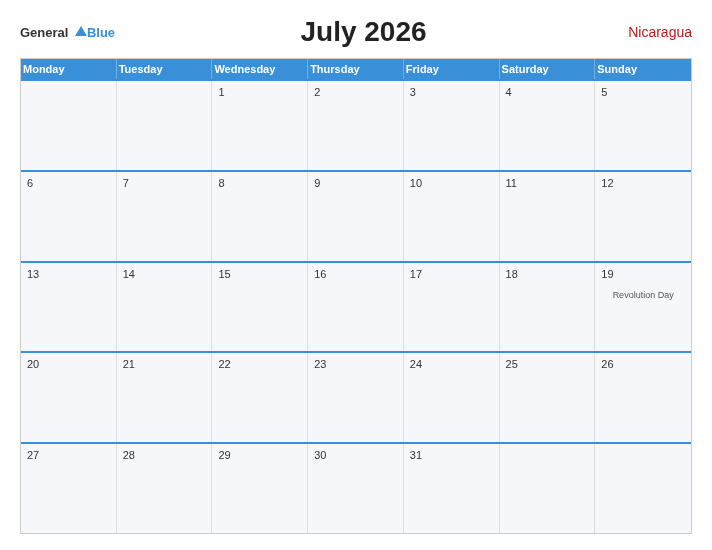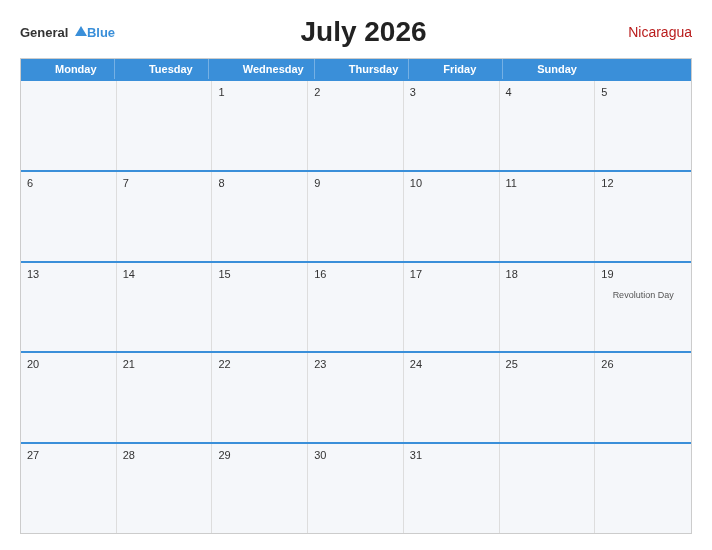--- a/index.html
+++ b/index.html
@@ -81,24 +81,23 @@
     .day-headers {
       display: grid;
       grid-template-columns: repeat(7, 1fr);
       background: #3a8fd9;
     }
 
     .day-header {
       color: #fff;
       font-size: 11px;
       font-weight: bold;
-      padding: 4px 10px;
+      padding: 4px 2px;
       text-align: left;
       border-right: 1px solid rgba(255,255,255,0.3);
-      margin-left: 24px;
     }
     .day-header:last-child { border-right: none; }
 
     .weeks {
       flex: 1;
       display: flex;
       flex-direction: column;
     }
 
     .week-row {
@@ -155,20 +154,21 @@
   </div>
 
   <div class="calendar">
 
     <div class="day-headers">
     <div class="day-header">Monday</div>
         <div class="day-header">Tuesday</div>
         <div class="day-header">Wednesday</div>
         <div class="day-header">Thursday</div>
         <div class="day-header">Friday</div>
+        <div class="day-header">Saturday</div>
         <div class="day-header">Sunday</div>
       </div>
 
     <div class="weeks">
     <div class="week-row">
           <div class="day-cell empty"></div>
           <div class="day-cell empty"></div>
           <div class="day-cell">
             <span class="day-number">1</span>
           </div>

